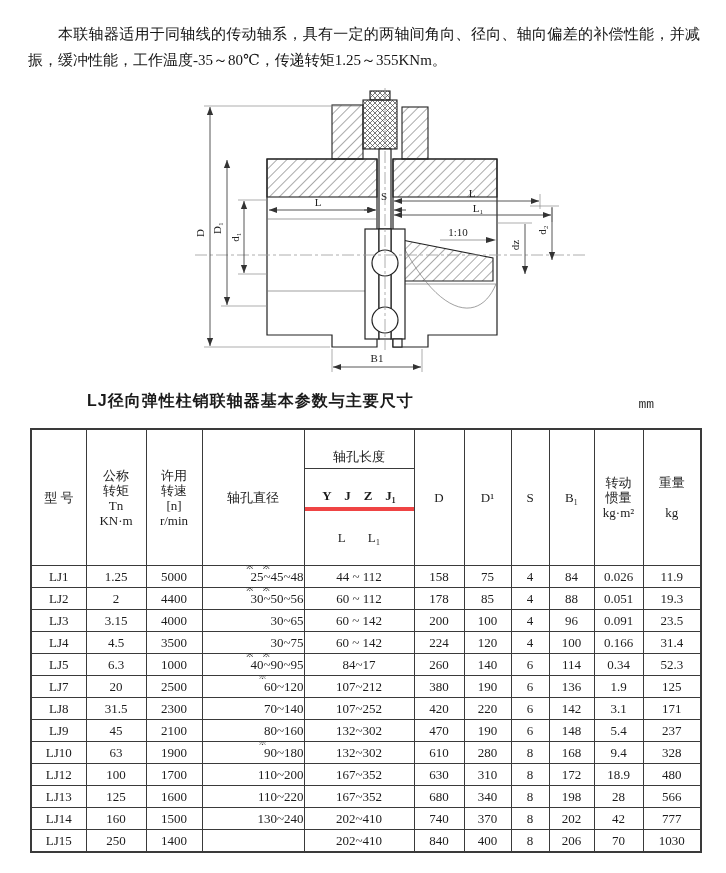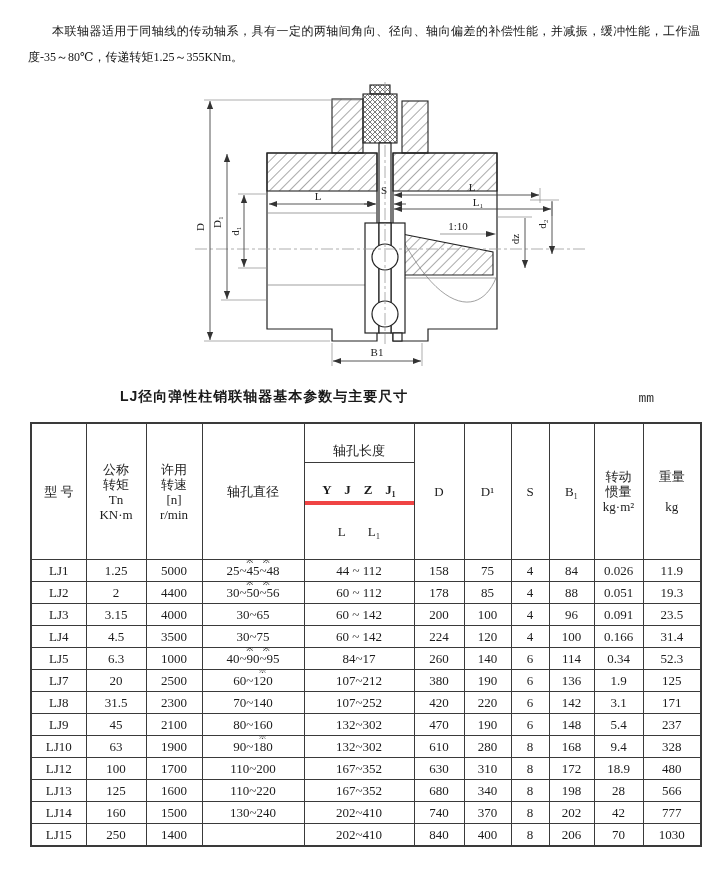--- a/index.html
+++ b/index.html
@@ -2,39 +2,39 @@
 <html><head>
 <meta charset="utf-8">
 <style>
   html,body{margin:0;padding:0;}
   body{
     width:726px;height:873px;background:#ffffff;position:relative;overflow:hidden;
     font-family:"Liberation Serif","DejaVu Serif",serif;color:#111;
   }
   
   .intro{
-    padding:6px 26px 0 28px;font-size:12px;line-height:26px;
+    padding:6px 26px 0 28px;font-size:15px;line-height:26px;
     text-indent:2em;text-align:justify;color:#151515;
   }
   
   .diagram{position:relative;width:460px;height:296px;margin:4px 0 0 140px;}
   .diagram svg{display:block;}
   .out{stroke:#222;stroke-width:1.2;fill:#fff;}
   .hatched{stroke:#222;stroke-width:1.1;fill:url(#hatch);}
   .xhatched{stroke:#222;stroke-width:1.1;fill:url(#xhatch);}
   .thin{stroke:#777;stroke-width:0.7;fill:none;}
   .cl{stroke:#999;stroke-width:0.8;fill:none;stroke-dasharray:12 3 3 3;}
   .dim{stroke:#444;stroke-width:0.9;fill:none;}
   .ext{stroke:#8a8a8a;stroke-width:0.7;fill:none;}
   .dlabel{font-size:11px;fill:#222;font-family:"Liberation Serif","DejaVu Serif",serif;}
   
   .title-row{display:flex;align-items:flex-end;margin-top:6px;height:22px;}
   .tbl-title{
-    margin-left:120px;font-family:"Liberation Sans","DejaVu Sans",sans-serif;
-    font-weight:700;font-size:14px;letter-spacing:1px;color:#1a1a1a;
+    margin-left:87px;font-family:"Liberation Sans","DejaVu Sans",sans-serif;
+    font-weight:700;font-size:16px;letter-spacing:1px;color:#1a1a1a;
   }
   .unit{margin-left:auto;margin-right:72px;font-size:13px;color:#333;
     font-family:Liberation Mono, monospace;}
   
   table.params{
     border-collapse:collapse;table-layout:fixed;width:670px;
     margin:16px 0 0 30px;border:2px solid #3a3a3a;font-size:13px;color:#1c1c1c;
   }
   table.params th,table.params td{
     border:1px solid #3a3a3a;text-align:center;vertical-align:middle;
@@ -44,21 +44,21 @@
   table.params td{height:21px;line-height:14px;}
   th.len-col{padding:0;}
   .lh-top{height:23px;line-height:23px;border-bottom:1px solid #3a3a3a;}
   .lh-mid{height:23px;line-height:23px;border-bottom:4px solid #ef4444;white-space:pre;font-weight:bold;}
   .lh-bot{height:24px;line-height:24px;white-space:pre;}
   .bore-wrap{position:relative;display:block;}
   .bore-mark{
     position:absolute;top:-7px;left:0;width:100%;font-size:9px;line-height:9px;
     text-align:center;padding-left:10px;box-sizing:border-box;color:#222;
   }
-  .bore-val{display:block;padding-top:1px;}
+  .bore-val{display:block;padding-top:1px;text-align:right;}
 </style>
 </head>
 <body>
 
 <p class="intro">本联轴器适用于同轴线的传动轴系，具有一定的两轴间角向、径向、轴向偏差的补偿性能，并减振，缓冲性能，工作温度-35～80℃，传递转矩1.25～355KNm。</p>
 
 <div class="diagram">
 <svg width="460" height="296" viewBox="0 0 460 296">
   <defs>
     <pattern id="hatch" width="7" height="7" patternUnits="userSpaceOnUse" patternTransform="rotate(45)">

